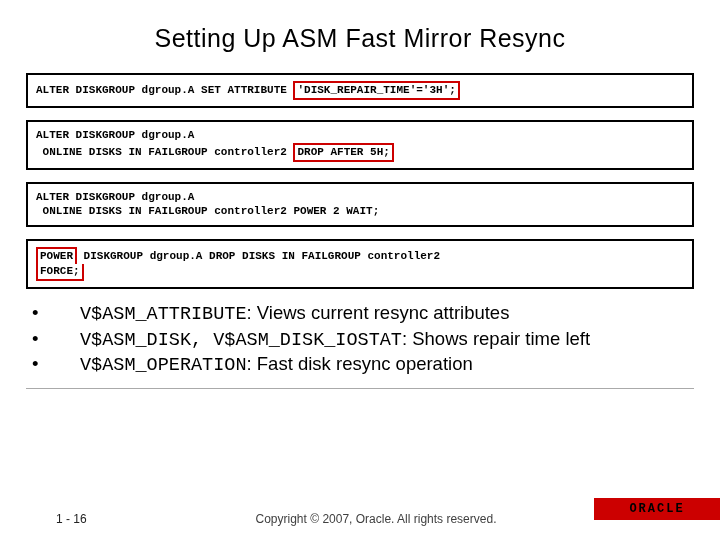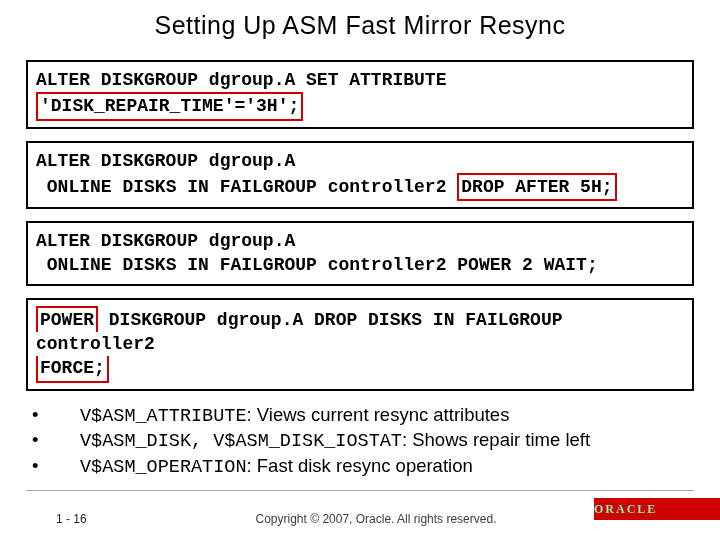--- a/index.html
+++ b/index.html
@@ -12,31 +12,31 @@
     background: #fff;
     font-family: "Helvetica Neue", Arial, sans-serif;
     position: relative;
     box-sizing: border-box;
     color: #000;
   }
   .title {
     text-align: center;
     font-size: 25px;
     font-weight: 400;
-    padding-top: 11px;
+    padding-top: 24px;
     padding-bottom: 14px;
     letter-spacing: 0.5px;
   }
   .codebox {
     border: 2px solid #000;
     margin: 6px 26px 12px 26px;
     padding: 6px 8px;
     font-family: "Courier New", Courier, monospace;
     font-weight: bold;
-    font-size: 18px;
+    font-size: 11px;
     line-height: 1.35;
     position: relative;
     white-space: pre-wrap;
   }
   .hl {
     border: 2px solid #c00;
     padding: 0 2px;
     display: inline-block;
   }
   .bullets {
@@ -83,26 +83,27 @@
     font-size: 12px;
     color: #404040;
   }
   .brand {
     position: absolute;
     right: 0;
     top: 0;
     width: 126px;
     height: 22px;
     background: #c00;
-    color: #86efac;
+    color: #000000;
     font-size: 12px;
     font-weight: bold;
     letter-spacing: 2px;
+    text-align: center;
     line-height: 22px;
-    font-family: Liberation Serif, serif;
+    font-family: Liberation Mono, monospace;
   }
 </style>
 </head>
 <body>
 
 <div class="title">Setting Up ASM Fast Mirror Resync</div>
 
 <div class="codebox"><span>ALTER DISKGROUP dgroup.A SET ATTRIBUTE </span><span class="hl">'DISK_REPAIR_TIME'='3H';</span></div>
 
 <div class="codebox"><span>ALTER DISKGROUP dgroup.A</span>

